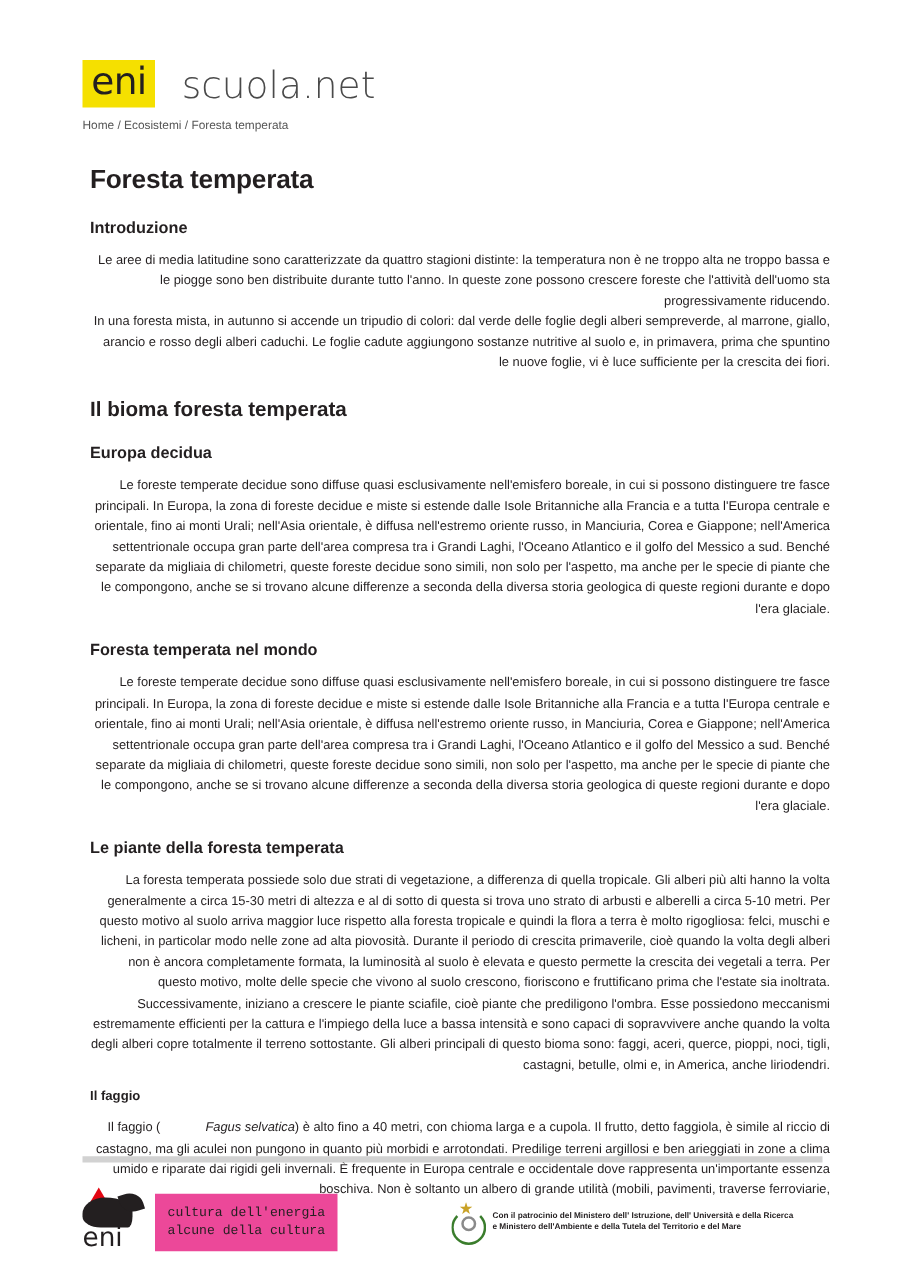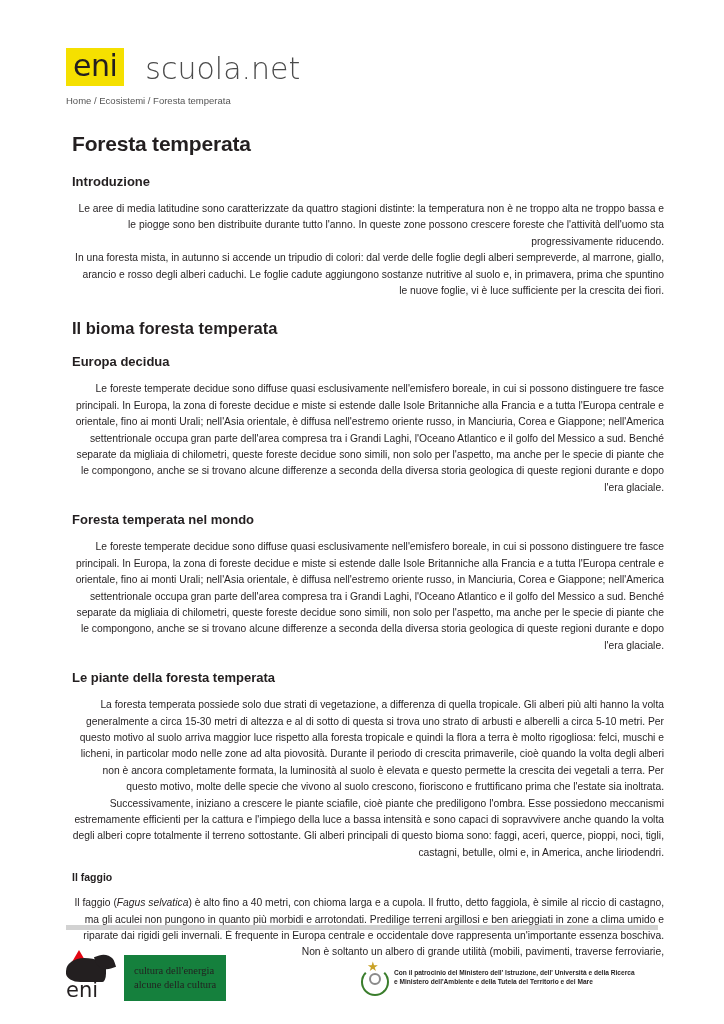--- a/index.html
+++ b/index.html
@@ -93,21 +93,21 @@
     text-align: right;
   }
   p.para + p.para {
     margin-top: 0px;
   }
   .intro-head {
     font-size: 13px;
     font-weight: bold;
     margin: 2px 0 6px 0;
   }
-  em.it { font-style: italic; }
+  em.it { font-style: italic; padding-left: 36px; }
 
   
   .bottom-rule {
     position: absolute;
     left: 66px;
     top: 925px;
     width: 592px;
     height: 5px;
     background: #d2d2d2;
   }
@@ -162,27 +162,27 @@
   .eni-dog .word {
     position: absolute;
     left: 0px;
     top: 30px;
     font-family: "DejaVu Sans", sans-serif;
     font-size: 21px;
     line-height: 21px;
     color: #231f20;
   }
   .eni-claim {
-    background: #15803d;
+    background: #ec4899;
     color: #231f20;
     font-size: 10.5px;
     line-height: 14px;
     padding: 9px 10px 9px 10px;
     margin-left: 6px;
-    font-family: Liberation Serif, serif;
+    font-family: Liberation Mono, monospace;
   }
   .footer-right {
     position: absolute;
     left: 360px;
     top: 20px;
     display: flex;
     align-items: center;
   }
   .emblem {
     width: 26px;

